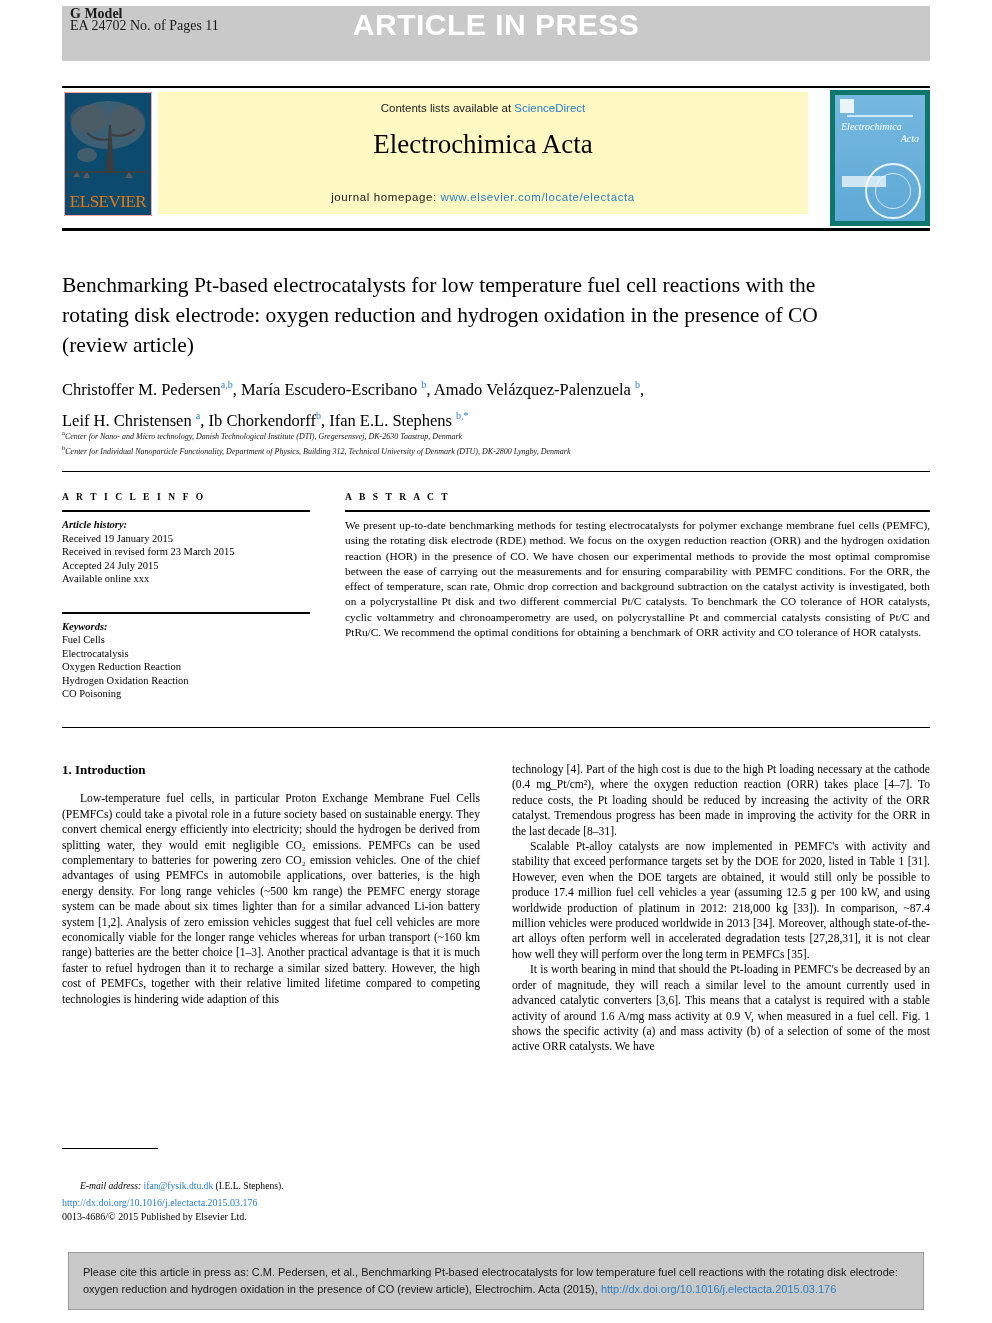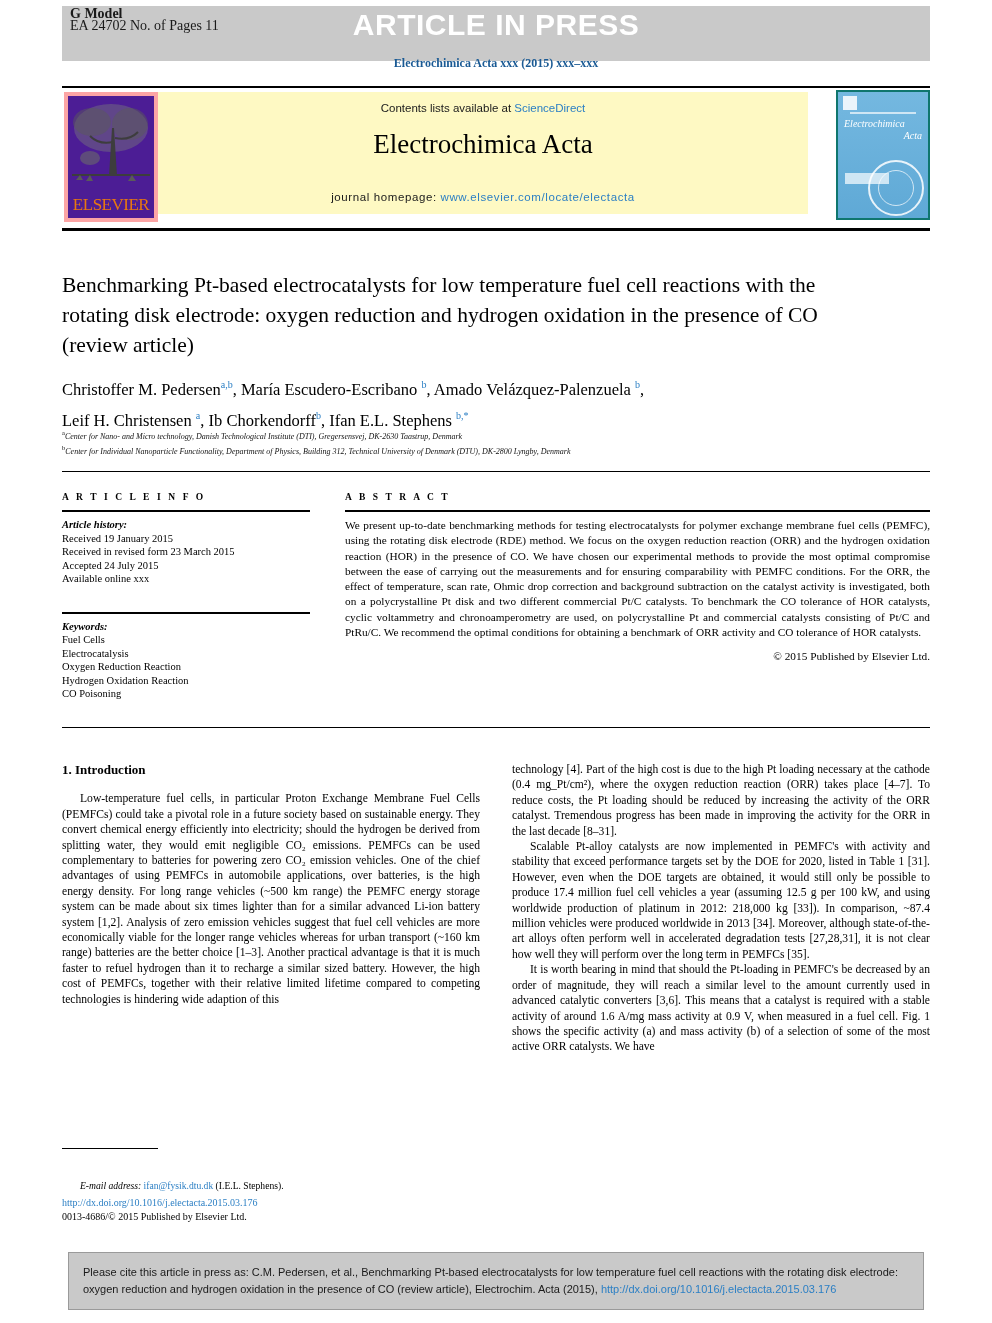--- a/index.html
+++ b/index.html
@@ -78,22 +78,22 @@
   .masthead-rule-top {
     position: absolute;
     left: 0; top: -2px; width: 868px; height: 2px; background: #000;
   }
   .elsevier-logo {
     position: absolute;
     left: 2px;
     top: 4px;
     width: 86px;
     height: 122px;
-    border: 4px solid #fca5a5;
-    background: #4c1d95;
+    border: 1px solid #fca5a5;
+    background: #0c4a6e;
     overflow: hidden;
   }
   .elsevier-tree {
     position: absolute;
     left: 2px; top: 2px; width: 82px; height: 92px;
   }
   .elsevier-word {
     position: absolute;
     left: 0; right: 0; bottom: 3px;
     text-align: center;
@@ -137,21 +137,21 @@
     letter-spacing: 0.6px;
     color: #1a1a1a;
   }
   .homepage-line .url { color: #2b7fc4; }
   .cover-thumb {
     position: absolute;
     right: 0px;
     top: 2px;
     width: 90px;
     height: 126px;
-    border: 2px solid #0f766e;
+    border: 5px solid #0f766e;
     background: #6fb4dd;
     overflow: hidden;
   }
   .cover-inner {
     position: absolute; left: 0; top: 0; right: 0; bottom: 0;
     background: linear-gradient(180deg, #74b8e0 0%, #5fa9d6 100%);
   }
   .cover-els { position:absolute; left:5px; top:4px; width:14px; height:14px; background:#eaf4fb; }
   .cover-line { position:absolute; left:12px; width:66px; height:2px; background:#cfe6f4; }
   .cover-title {
@@ -341,21 +341,20 @@
 <div class="page">
 
   <div class="press-band">
     <div class="press-text">ARTICLE IN PRESS</div>
   </div>
   <div class="gmodel">
     <div class="gm-bold">G Model</div>
     <div>EA 24702 No. of Pages 11</div>
   </div>
 
-  <div class="running-head">Electrochimica Acta xxx (2015) xxx–xxx</div>
 
   <div class="masthead">
     <div class="masthead-rule-top"></div>
 
     <div class="elsevier-logo">
       <svg class="elsevier-tree" viewBox="0 0 82 92">
         <g fill="#4a4a4a">
           <ellipse cx="41" cy="30" rx="37" ry="24" fill="#7a7a7a" opacity="0.45"></ellipse>
           <ellipse cx="22" cy="24" rx="19" ry="14" fill="#5a5a5a" opacity="0.5"></ellipse>
           <ellipse cx="60" cy="26" rx="18" ry="16" fill="#5a5a5a" opacity="0.5"></ellipse>
@@ -428,21 +427,20 @@
       <div>Oxygen Reduction Reaction</div>
       <div>Hydrogen Oxidation Reaction</div>
       <div>CO Poisoning</div>
     </div>
   </div>
 
   <div class="abstract">
     <div class="sec-label">A B S T R A C T</div>
     <div class="thin-rule"></div>
     <div class="body">We present up-to-date benchmarking methods for testing electrocatalysts for polymer exchange membrane fuel cells (PEMFC), using the rotating disk electrode (RDE) method. We focus on the oxygen reduction reaction (ORR) and the hydrogen oxidation reaction (HOR) in the presence of CO. We have chosen our experimental methods to provide the most optimal compromise between the ease of carrying out the measurements and for ensuring comparability with PEMFC conditions. For the ORR, the effect of temperature, scan rate, Ohmic drop correction and background subtraction on the catalyst activity is investigated, both on a polycrystalline Pt disk and two different commercial Pt/C catalysts. To benchmark the CO tolerance of HOR catalysts, cyclic voltammetry and chronoamperometry are used, on polycrystalline Pt and commercial catalysts consisting of Pt/C and PtRu/C. We recommend the optimal conditions for obtaining a benchmark of ORR activity and CO tolerance of HOR catalysts.</div>
-    <div class="copyright">© 2015 Published by Elsevier Ltd.</div>
   </div>
 
   <div class="info-rule-bottom"></div>
 
   <div class="col col-left">
     <h2>1. Introduction</h2>
     <p>Low-temperature fuel cells, in particular Proton Exchange Membrane Fuel Cells (PEMFCs) could take a pivotal role in a future society based on sustainable energy. They convert chemical energy efficiently into electricity; should the hydrogen be derived from splitting water, they would emit negligible CO₂ emissions. PEMFCs can be used complementary to batteries for powering zero CO₂ emission vehicles. One of the chief advantages of using PEMFCs in automobile applications, over batteries, is the high energy density. For long range vehicles (~500 km range) the PEMFC energy storage system can be made about six times lighter than for a similar advanced Li-ion battery system [1,2]. Analysis of zero emission vehicles suggest that fuel cell vehicles are more economically viable for the longer range vehicles whereas for urban transport (~160 km range) batteries are the better choice [1–3]. Another practical advantage is that it is much faster to refuel hydrogen than it to recharge a similar sized battery. However, the high cost of PEMFCs, together with their relative limited lifetime compared to competing technologies is hindering wide adaption of this</p>
   </div>
 
   <div class="col col-right">

